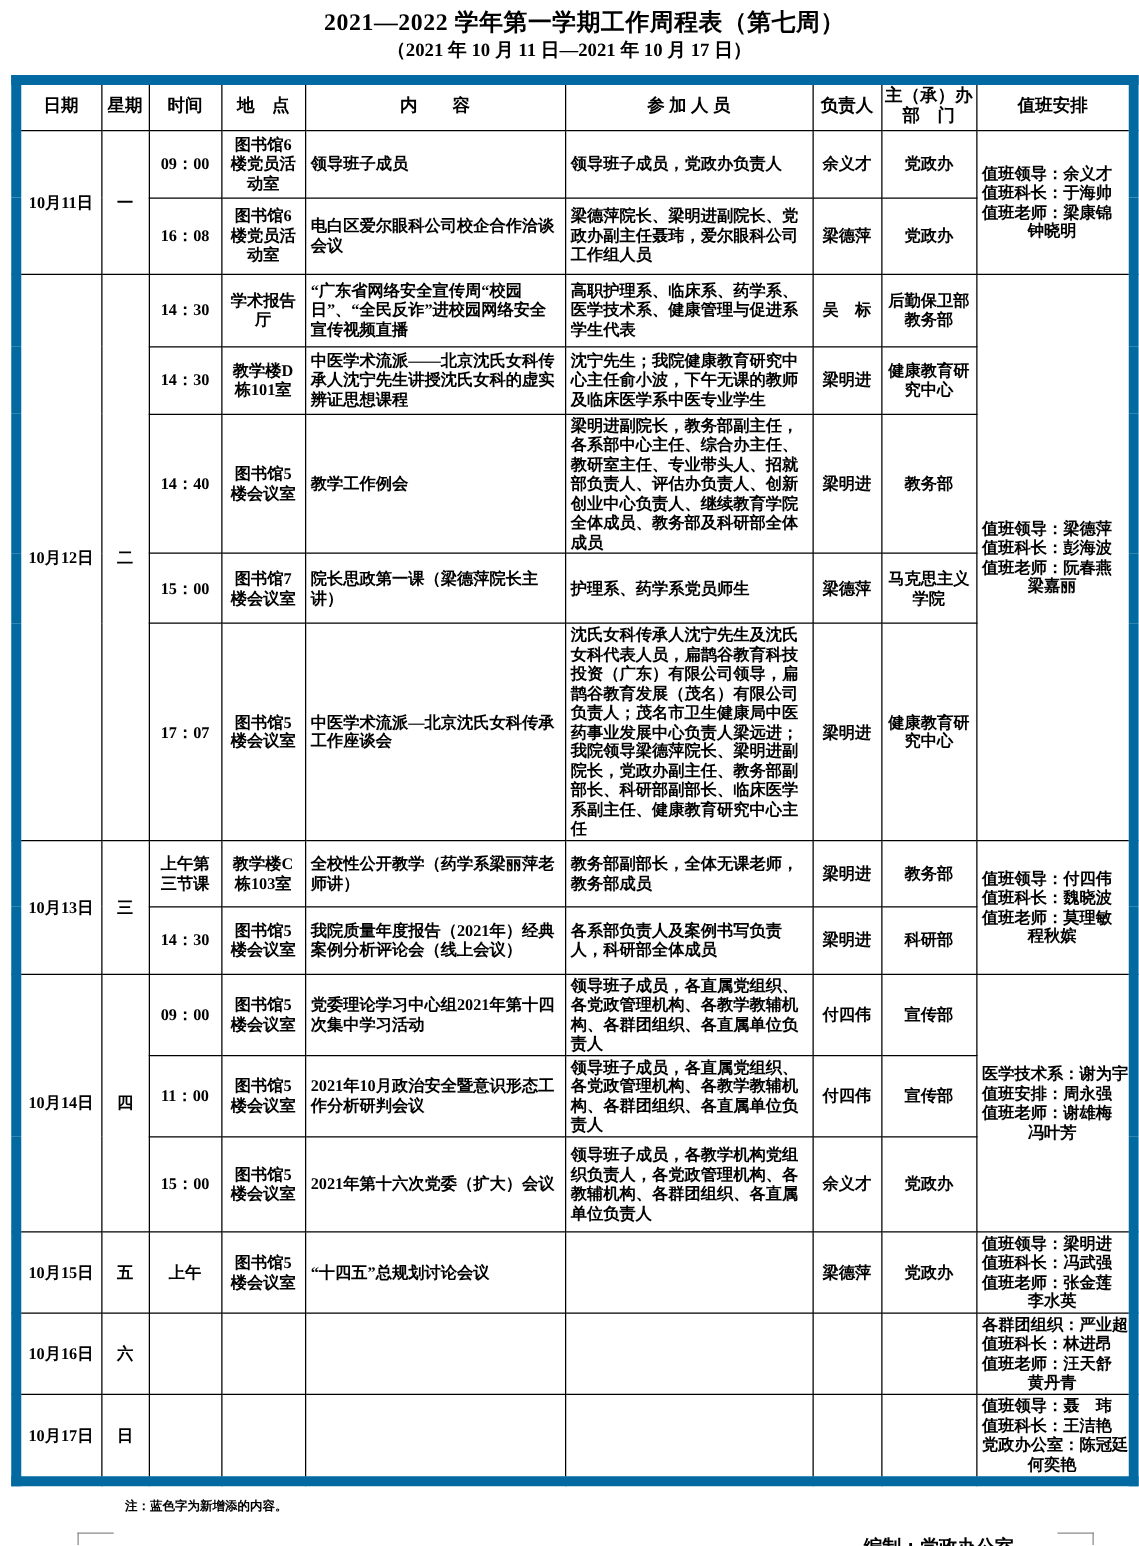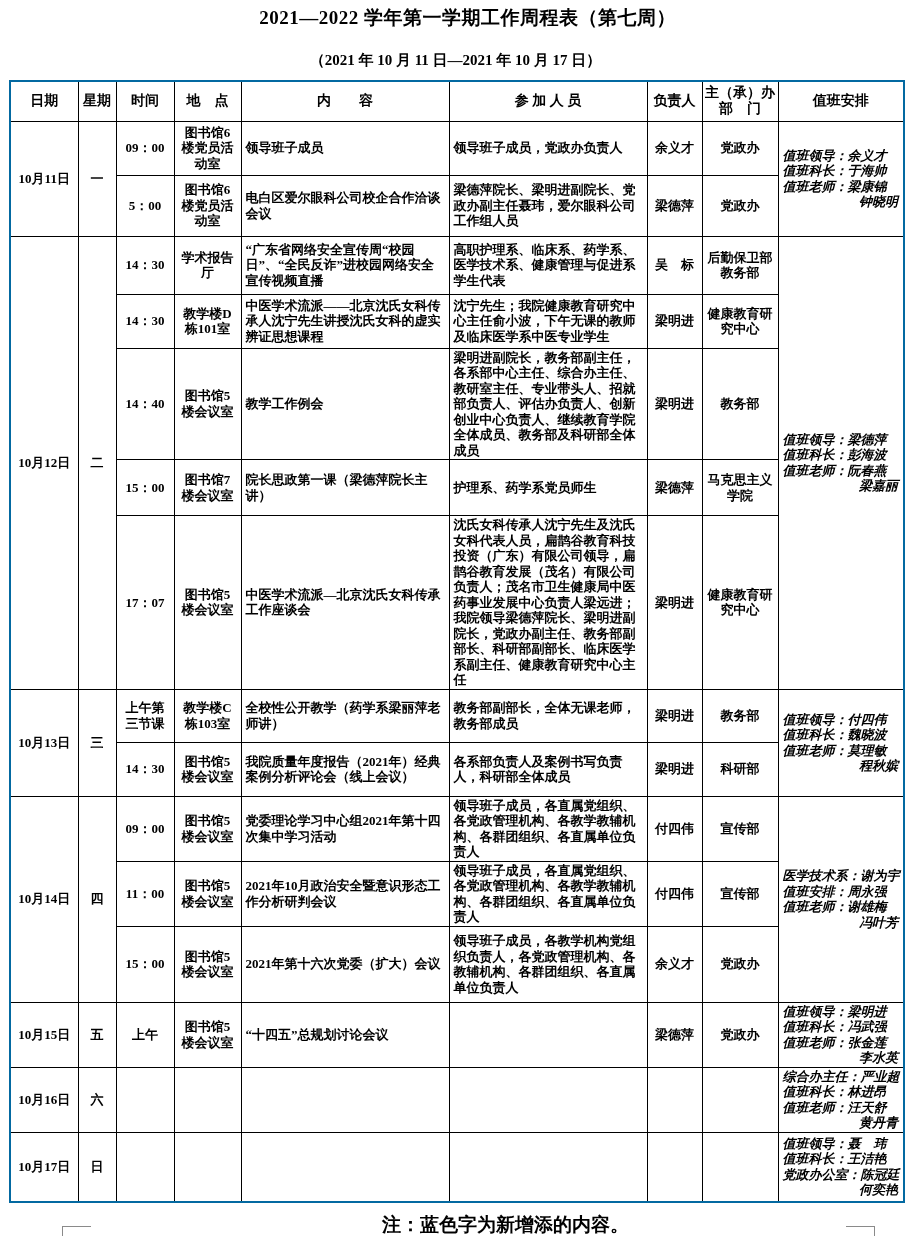--- a/index.html
+++ b/index.html
@@ -5,41 +5,41 @@
   html,body{margin:0;padding:0;}
   body{
     width:911px;height:1237px;background:#ffffff;color:#000;
     font-family:"Liberation Serif","DejaVu Serif",serif;
     font-weight:bold;position:relative;overflow:hidden;
   }
   .title{
     text-align:center;padding-top:5px;font-size:19px;letter-spacing:.5px;padding-left:24px;
   }
   .subtitle{
-    text-align:center;margin-top:20px;font-size:15px;
+    text-align:center;margin-top:0;font-size:15px;
   }
   table.schedule{
     border-collapse:collapse;table-layout:fixed;
     width:894px;margin:10px 0 0 9px;
-    border:2px solid #0369a1;
+    border:8px solid #0369a1;
   }
   .schedule th,.schedule td{
     border:1.5px solid #000;
     font-size:13px;line-height:15.5px;
     padding:1px 4px;overflow:hidden;
     word-break:break-all;vertical-align:middle;
   }
   .schedule th{font-size:14px;line-height:16px;text-align:center;padding:1px 2px;}
   .c{text-align:center;}
   .l{text-align:left;}
   .duty-cell{padding:2px 6px;font-size:13px;line-height:19px;}
   .duty-cell.tight{line-height:15.5px;padding:1px 4px;}
-  .duty-line{white-space:nowrap;font-style:italic;}
-  .duty-line.r{text-align:right;padding-right:1px;}
-  .note{margin:9px 0 0 100px;font-size:19px;text-align:center;}
+  .duty-line{white-space:nowrap;}
+  .duty-line.r{text-align:center;padding-right:1px;}
+  .note{margin:9px 0 0 100px;font-size:10px;}
   .credit{margin:16px 100px 0 0;font-size:15px;text-align:right;}
   .corner{position:absolute;width:28px;height:9px;}
   .corner.cl{left:62px;top:1226px;border-top:1px solid #8a8a8a;border-left:1px solid #8a8a8a;}
   .corner.cr{left:846px;top:1226px;border-top:1px solid #8a8a8a;border-right:1px solid #8a8a8a;}
 </style>
 </head>
 <body>
 
 <div class="title">2021—2022 学年第一学期工作周程表（第七周）</div>
 <div class="subtitle">（2021 年 10 月 11 日—2021 年 10 月 17 日）</div>
@@ -83,21 +83,21 @@
     <td class="c">余义才</td>
     <td class="c">党政办</td>
     <td class="duty-cell" rowspan="2">
       <div class="duty-line">值班领导：余义才</div>
       <div class="duty-line">值班科长：于海帅</div>
       <div class="duty-line">值班老师：梁康锦</div>
       <div class="duty-line r">钟晓明</div>
     </td>
   </tr>
   <tr style="height:61px">
-    <td class="c">5：00</td>
+    <td class="c">16：08</td>
     <td class="c">图书馆6楼党员活动室</td>
     <td class="l">电白区爱尔眼科公司校企合作洽谈会议</td>
     <td class="l">梁德萍院长、梁明进副院长、党政办副主任聂玮，爱尔眼科公司工作组人员</td>
     <td class="c">梁德萍</td>
     <td class="c">党政办</td>
   </tr>
 
   <tr style="height:58px">
     <td class="c" rowspan="5">10月12日</td>
     <td class="c" rowspan="5">二</td>
@@ -225,21 +225,21 @@
   <tr style="height:65px">
     <td class="c">10月16日</td>
     <td class="c">六</td>
     <td class="c"></td>
     <td class="c"></td>
     <td class="l"></td>
     <td class="l"></td>
     <td class="c"></td>
     <td class="c"></td>
     <td class="duty-cell tight">
-      <div class="duty-line">综合办主任：严业超</div>
+      <div class="duty-line">各群团组织：严业超</div>
       <div class="duty-line">值班科长：林进昂</div>
       <div class="duty-line">值班老师：汪天舒</div>
       <div class="duty-line r">黄丹青</div>
     </td>
   </tr>
 
   <tr style="height:70px">
     <td class="c">10月17日</td>
     <td class="c">日</td>
     <td class="c"></td>

